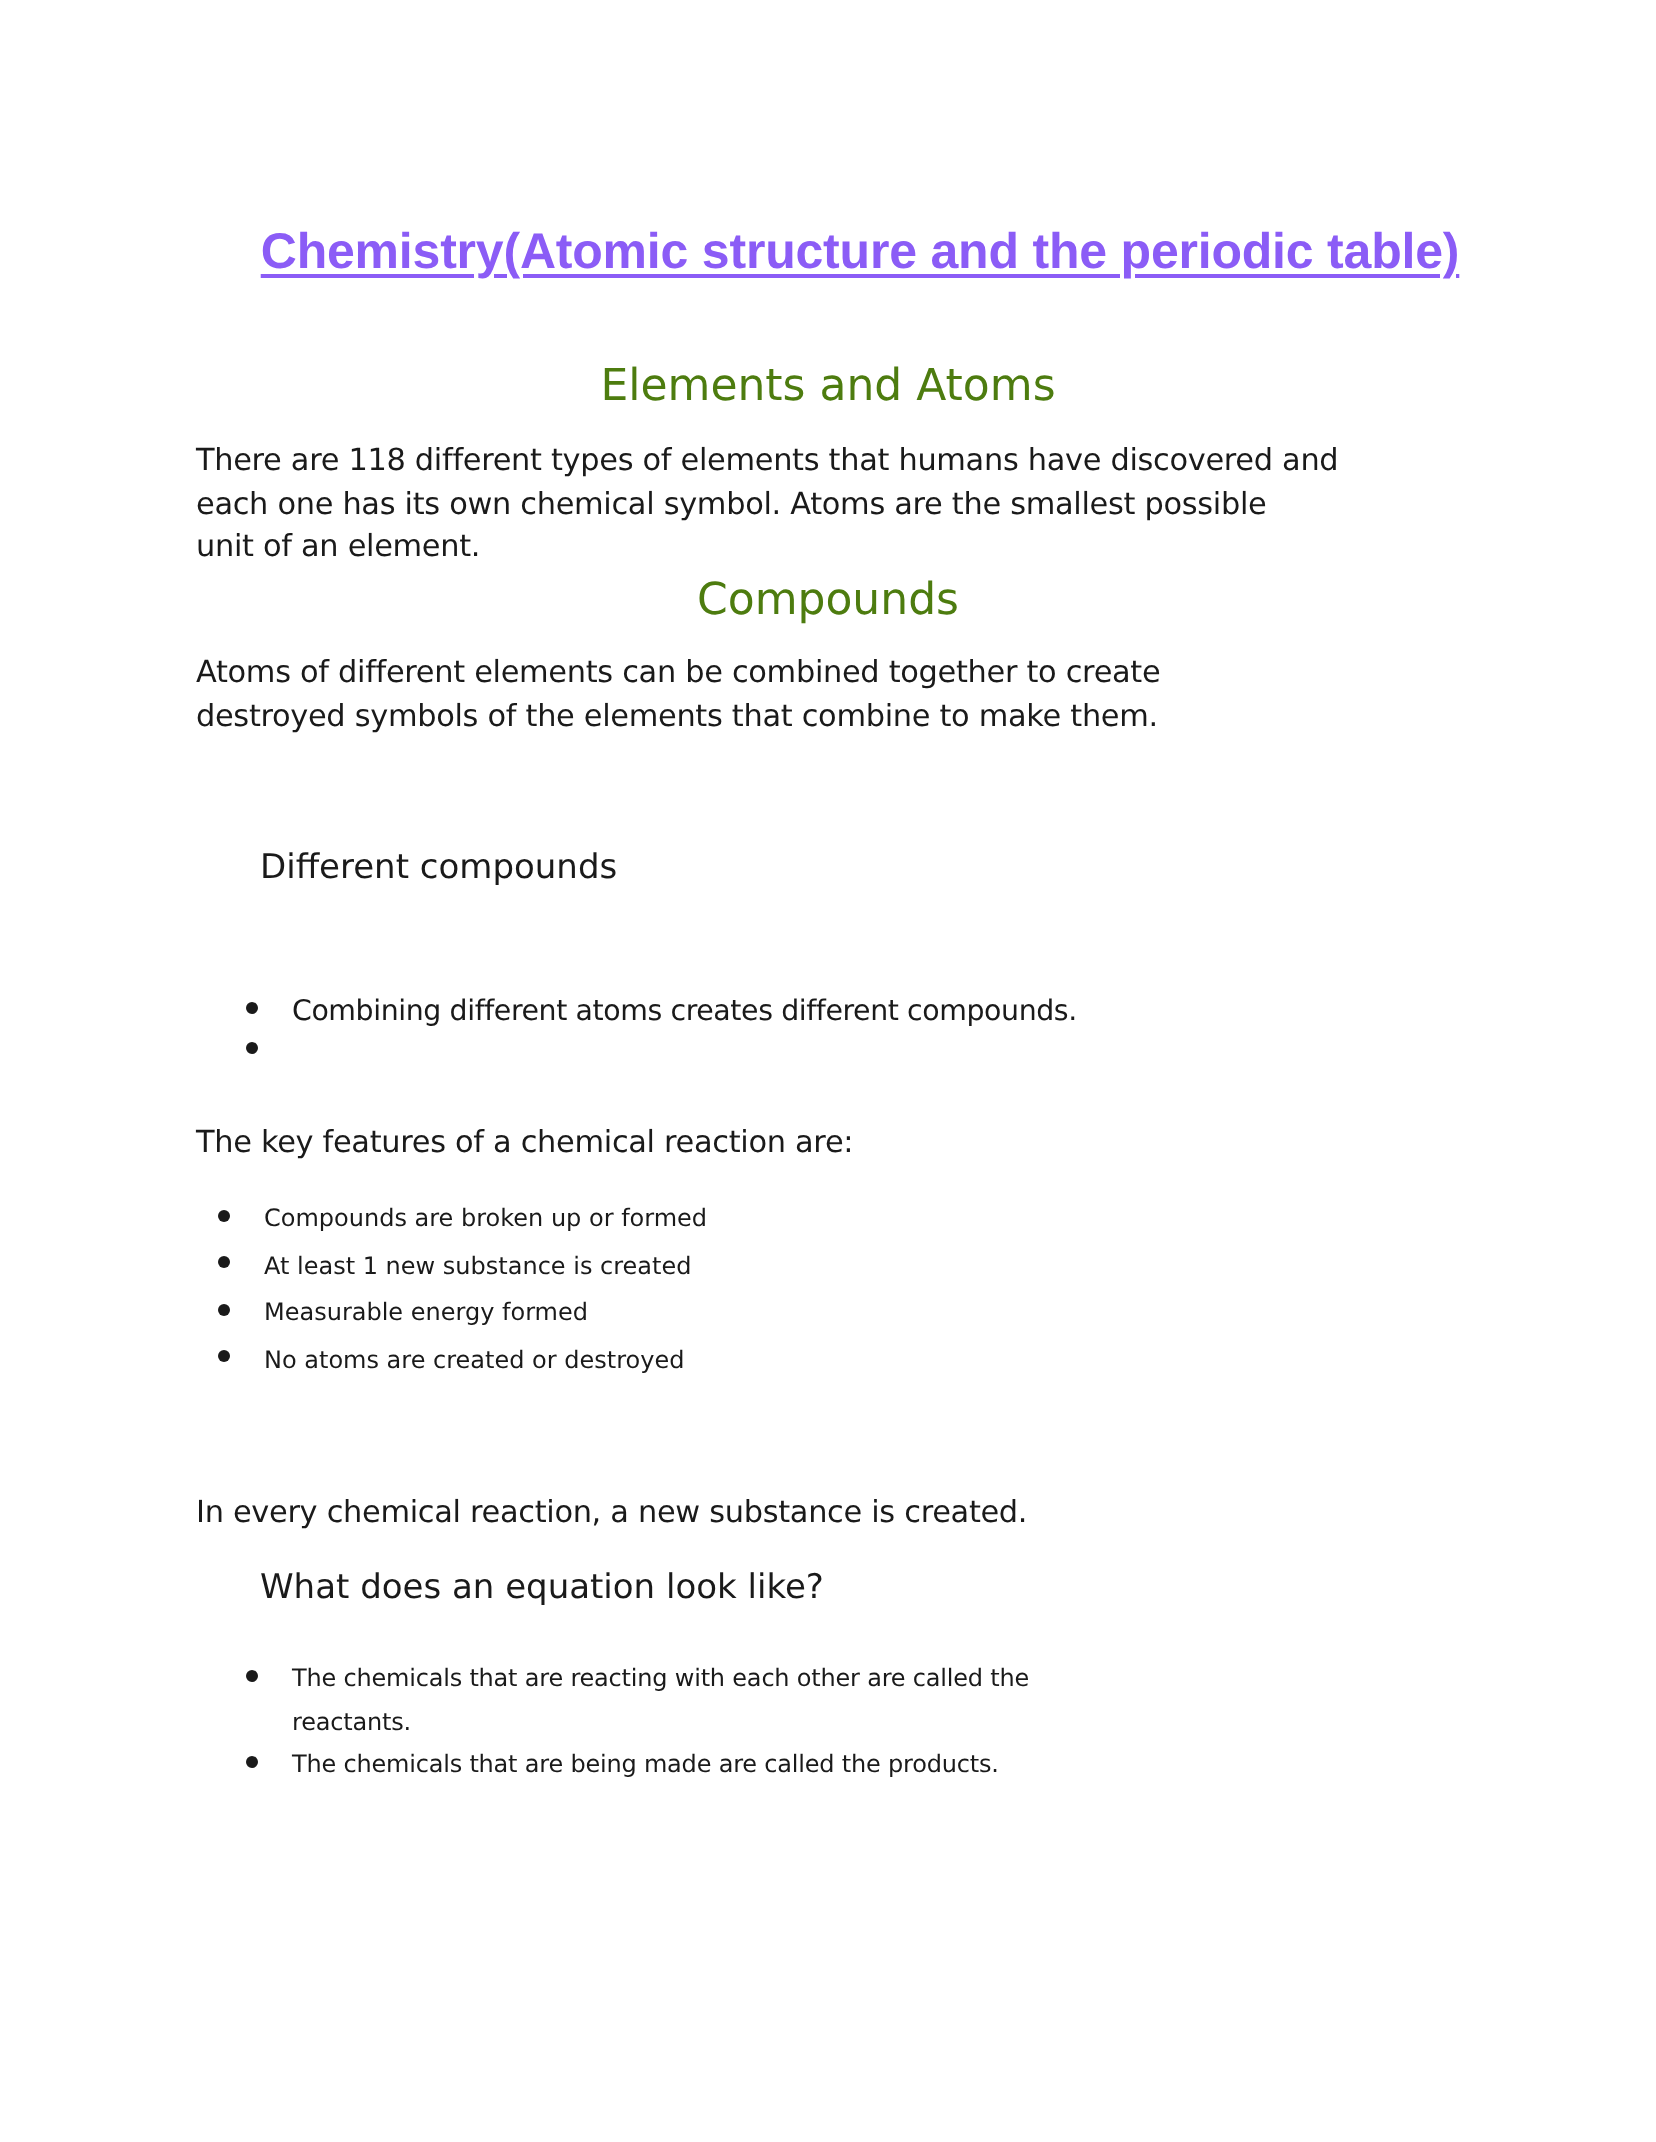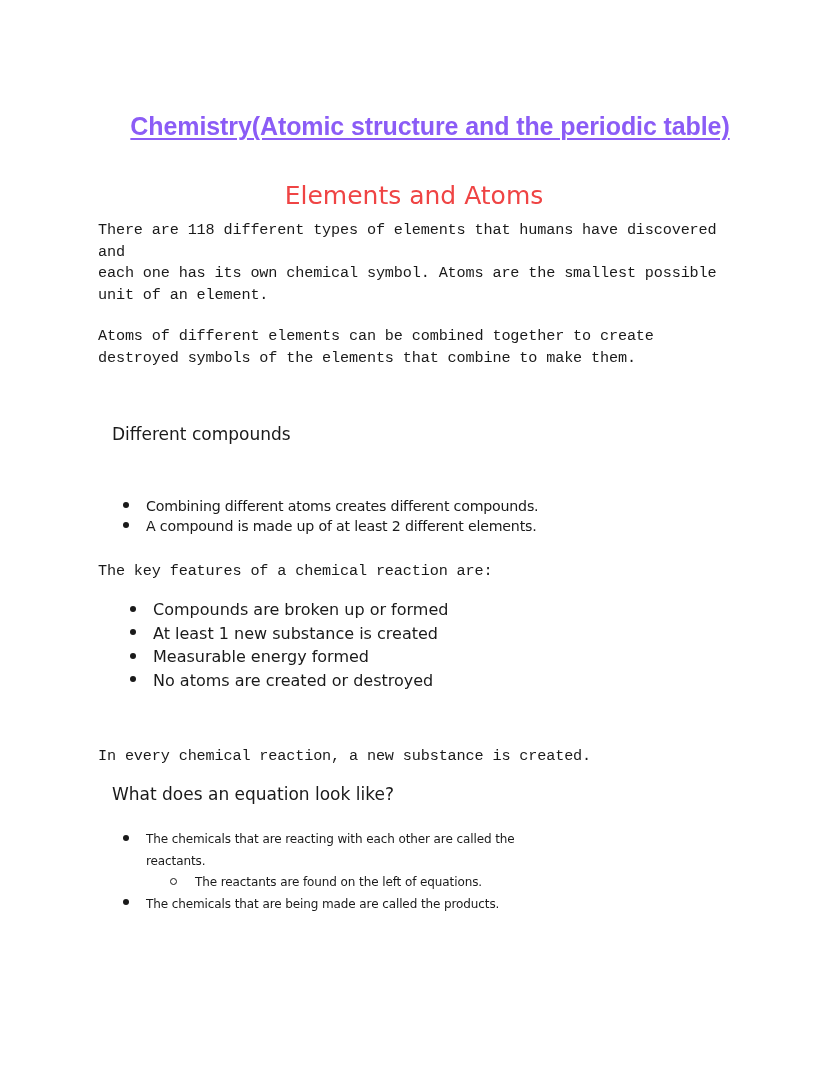--- a/index.html
+++ b/index.html
@@ -33,38 +33,37 @@
       text-decoration: underline;
       text-underline-offset: 3px;
       text-decoration-thickness: 2px;
       margin: 16px;
       letter-spacing: -0.1px;
     }
     .heading-center {
       position: absolute;
       left: 0; width: 828px;
       text-align: center;
-      font-size: 25px;
+      font-size: 22px;
       font-weight: normal;
       margin: 0;
-      color: #ef4444;
+      color: #4d7c0f;
     }
     .para {
       position: absolute;
       left: 98px;
       width: 640px;
       font-size: 15.2px;
       line-height: 21.5px;
       margin: 0;
       letter-spacing: -0.15px;
-      font-family: Liberation Mono, monospace;
     }
     .subheading {
       position: absolute;
-      left: 112px;
+      left: 130px;
       font-size: 17px;
       margin: 0;
       font-weight: normal;
     }
     ul.list {
       position: absolute;
       margin: 0;
       padding: 0;
       list-style: none;
     }
@@ -78,23 +77,23 @@
       top: 0;
     }
     .small-list {
       left: 98px;
       top: 496px;
       font-size: 14.2px;
       line-height: 20px;
       letter-spacing: -0.2px;
     }
     .large-list {
-      left: 105px;
+      left: 84px;
       top: 598px;
-      font-size: 16px;
+      font-size: 12px;
       line-height: 23.5px;
     }
     .eq-list {
       left: 98px;
       top: 829px;
       font-size: 12px;
       line-height: 21.5px;
       width: 600px;
       letter-spacing: -0.1px;
     }
@@ -133,34 +132,34 @@
 
   <h1 class="title">Chemistry(Atomic structure and the periodic table)</h1>
 
   <h2 class="heading-center" style="top:181px;">Elements and Atoms</h2>
   <div class="para" style="top:220px;">
     <div>There are 118 different types of elements that humans have discovered and</div>
     <div>each one has its own chemical symbol. Atoms are the smallest possible</div>
     <div>unit of an element.</div>
   </div>
 
+  <h2 class="heading-center" style="top:288px;">Compounds</h2>
   <div class="para" style="top:326px;">
     <div>Atoms of different elements can be combined together to create</div>
     <div>destroyed symbols of the elements that combine to make them.</div>
   </div>
 
   <h3 class="subheading" style="top:424px;">Different compounds</h3>
   <ul class="list small-list">
     <li>
       <span class="bullet"><span class="dot"></span></span>
       <span>Combining different atoms creates different compounds.</span>
     </li>
     <li>
       <span class="bullet"><span class="dot"></span></span>
-      <span>A compound is made up of at least 2 different elements.</span>
     </li>
   </ul>
 
   <div class="para" style="top:561px;">The key features of a chemical reaction are:</div>
   <ul class="list large-list">
     <li>
       <span class="bullet"><span class="dot"></span></span>
       <span>Compounds are broken up or formed</span>
     </li>
     <li>
@@ -179,23 +178,19 @@
 
   <div class="para" style="top:746px;">In every chemical reaction, a new substance is created.</div>
 
   <h3 class="subheading" style="top:784px;text-align:right;">What does an equation look like?</h3>
   <ul class="list eq-list">
     <li>
       <span class="bullet"><span class="dot"></span></span>
       <span>The chemicals that are reacting with each other are called the</span><br>
       <span>reactants.</span>
     </li>
-    <li class="sub">
-      <span class="bullet"><span class="ring"></span></span>
-      <span>The reactants are found on the left of equations.</span>
-    </li>
     <li>
       <span class="bullet"><span class="dot"></span></span>
       <span>The chemicals that are being made are called the products.</span>
     </li>
   </ul>
 
 </div>
 
 </body></html>

